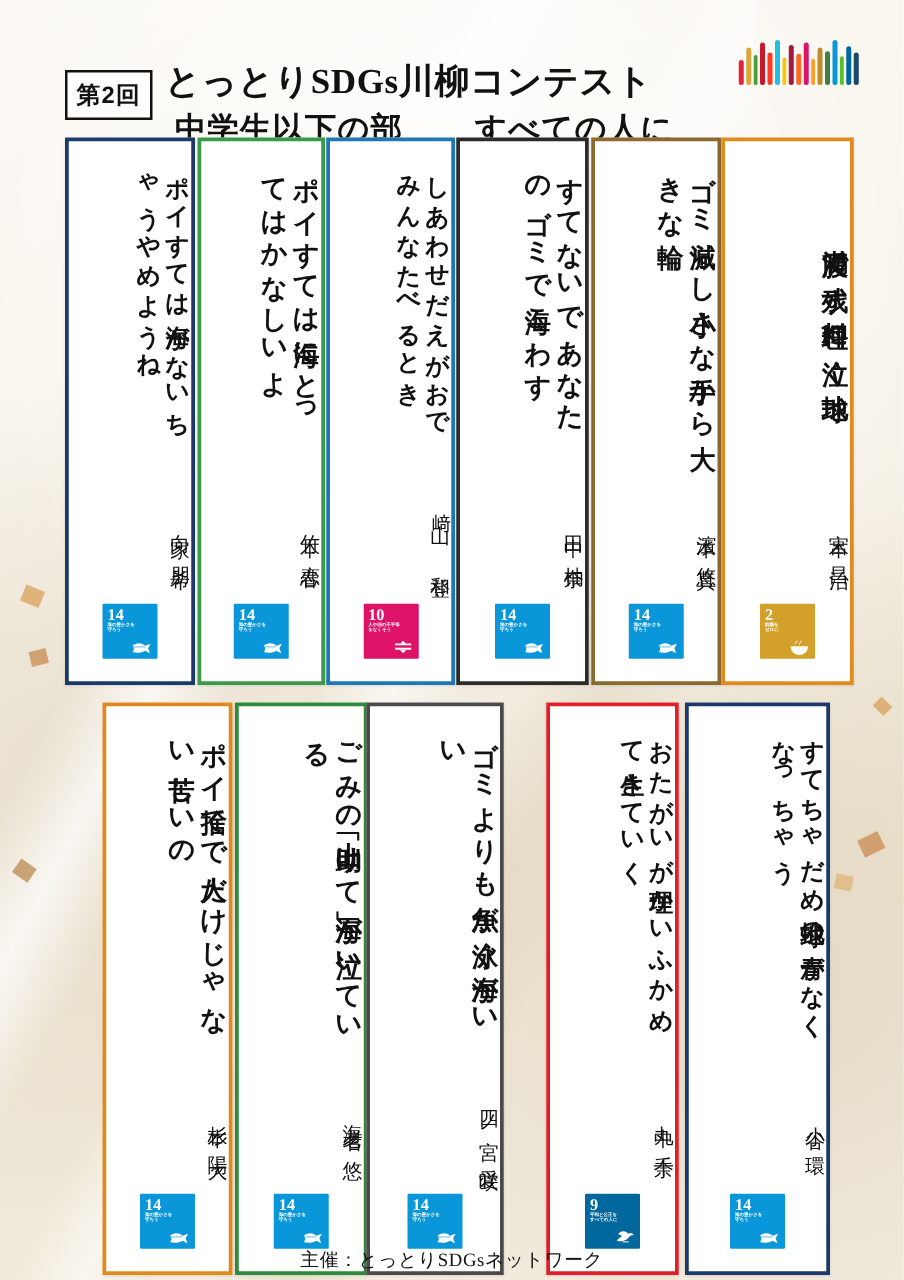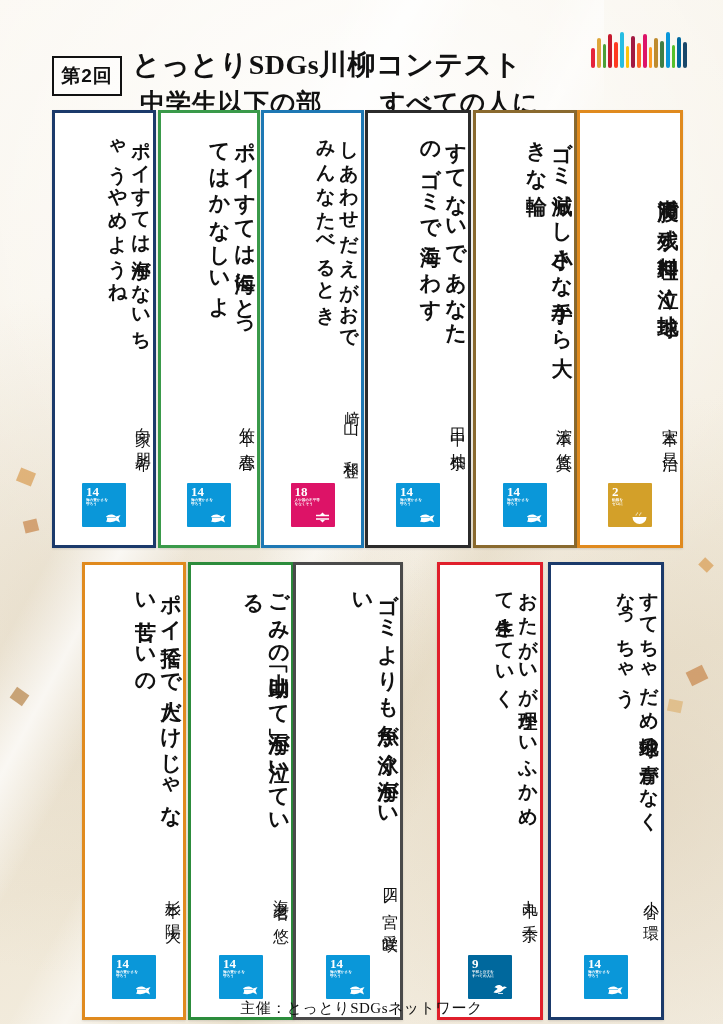--- a/index.html
+++ b/index.html
@@ -162,21 +162,21 @@
           <svg class="ico" viewBox="0 0 34 24">
             <path d="M2 20 C8 22 16 22 22 18 L30 22 L27 14 L31 7 L22 10 C15 4 7 6 2 10 C5 13 5 17 2 20 Z" fill="#fff"></path>
             <path d="M2 12 h20" stroke="#0a97d9" stroke-width="1" fill="none"></path>
           </svg>
         </div>
       </div>
       <div class="card" style="left: 261px; top: 110px; width: 97px; height: 432px; border-color: rgb(30, 120, 180);">
         <div class="vtext" style="font-size:19px;height:232px;">しあわせだえがおでみんなたべるとき</div>
         <div class="vauthor" style="top:262px;height:110px;">山﨑　和登</div>
         <div class="sdg" style="top:370px;background:#dd1367;">
-          <span class="num">18</span>
+          <span class="num">10</span>
           <span class="lbl">人や国の不平等<br>をなくそう</span>
           <svg class="ico" viewBox="0 0 34 24">
             <path d="M4 8 h26 M4 15 h26" stroke="#fff" stroke-width="3"></path>
             <path d="M17 2 l5 5 h-10 Z" fill="#fff"></path>
             <path d="M17 22 l5 -5 h-10 Z" fill="#fff"></path>
           </svg>
         </div>
       </div>
       <div class="card" style="left: 365px; top: 110px; width: 100px; height: 432px; border-color: rgb(43, 43, 43);">
         <div class="vtext" style="font-size:21px;height:232px;">すてないであなたのゴミで海こわす</div>

